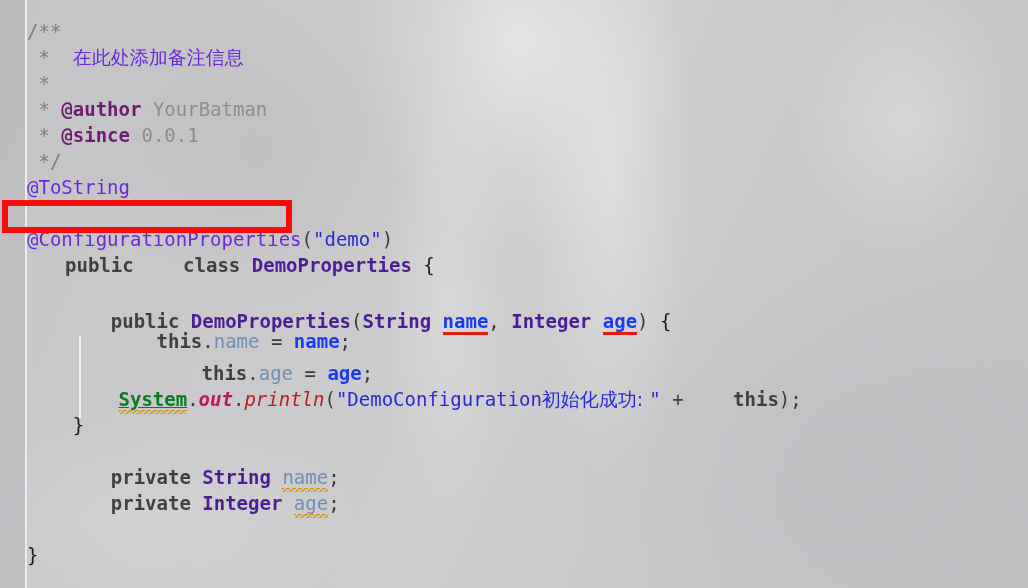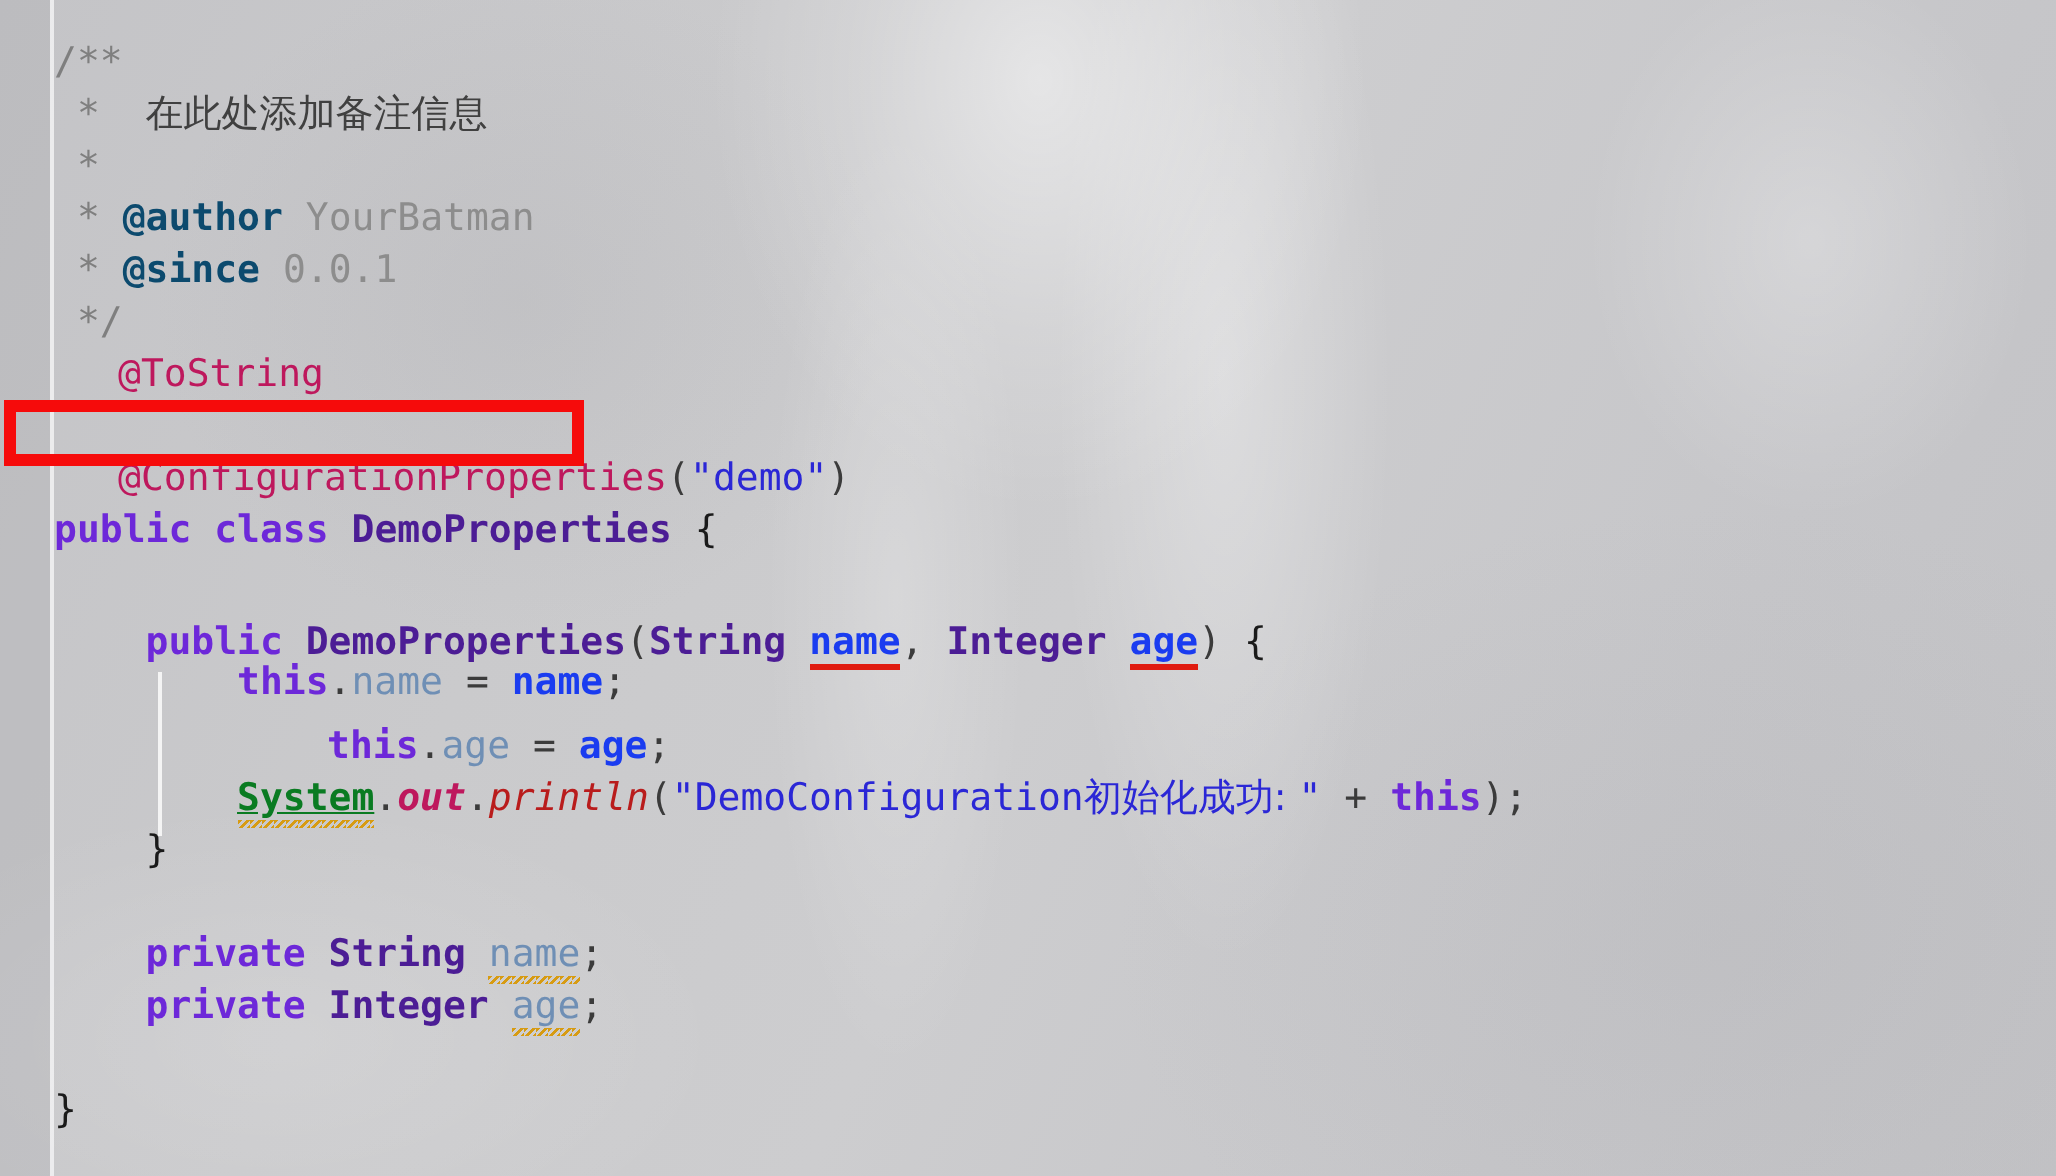--- a/index.html
+++ b/index.html
@@ -73,25 +73,25 @@
   }
   .line {
     position: absolute;
     left: 27px;
     height: 26px;
     white-space: pre;
   }
 
   
   .cmt        { color: #7f7f7f; }
-  .cmt-tag    { color: #0c4a6e; font-weight: bold; }
+  .cmt-tag    { color: #701a75; font-weight: bold; }
   .cmt-val    { color: #8d8d8d; }
-  .cmt-cn     { color: #404040; font-family: "DejaVu Sans", "Liberation Sans", sans-serif; font-size: 19px; }
-  .anno       { color: #be185d; padding-left: 32px; }
-  .kw         { color: #6d28d9; font-weight: bold; }
+  .cmt-cn     { color: #6d28d9; font-family: "DejaVu Sans", "Liberation Sans", sans-serif; font-size: 19px; }
+  .anno       { color: #6d28d9; }
+  .kw         { color: #404040; font-weight: bold; padding-left: 38px; }
   .type       { color: #4c1d95; font-weight: bold; }
   .punct      { color: #3b3b3b; }
   .str        { color: #2b27d6; }
   .str-cn     { color: #2b27d6; font-family: "DejaVu Sans", "Liberation Sans", sans-serif; }
   .field      { color: #6f8fb5; }
   .param      { color: #1a3cf0; font-weight: bold; }
   .param-err  {
     color: #1a3cf0;
     font-weight: bold;
     border-bottom: 3px solid #e01b10;

